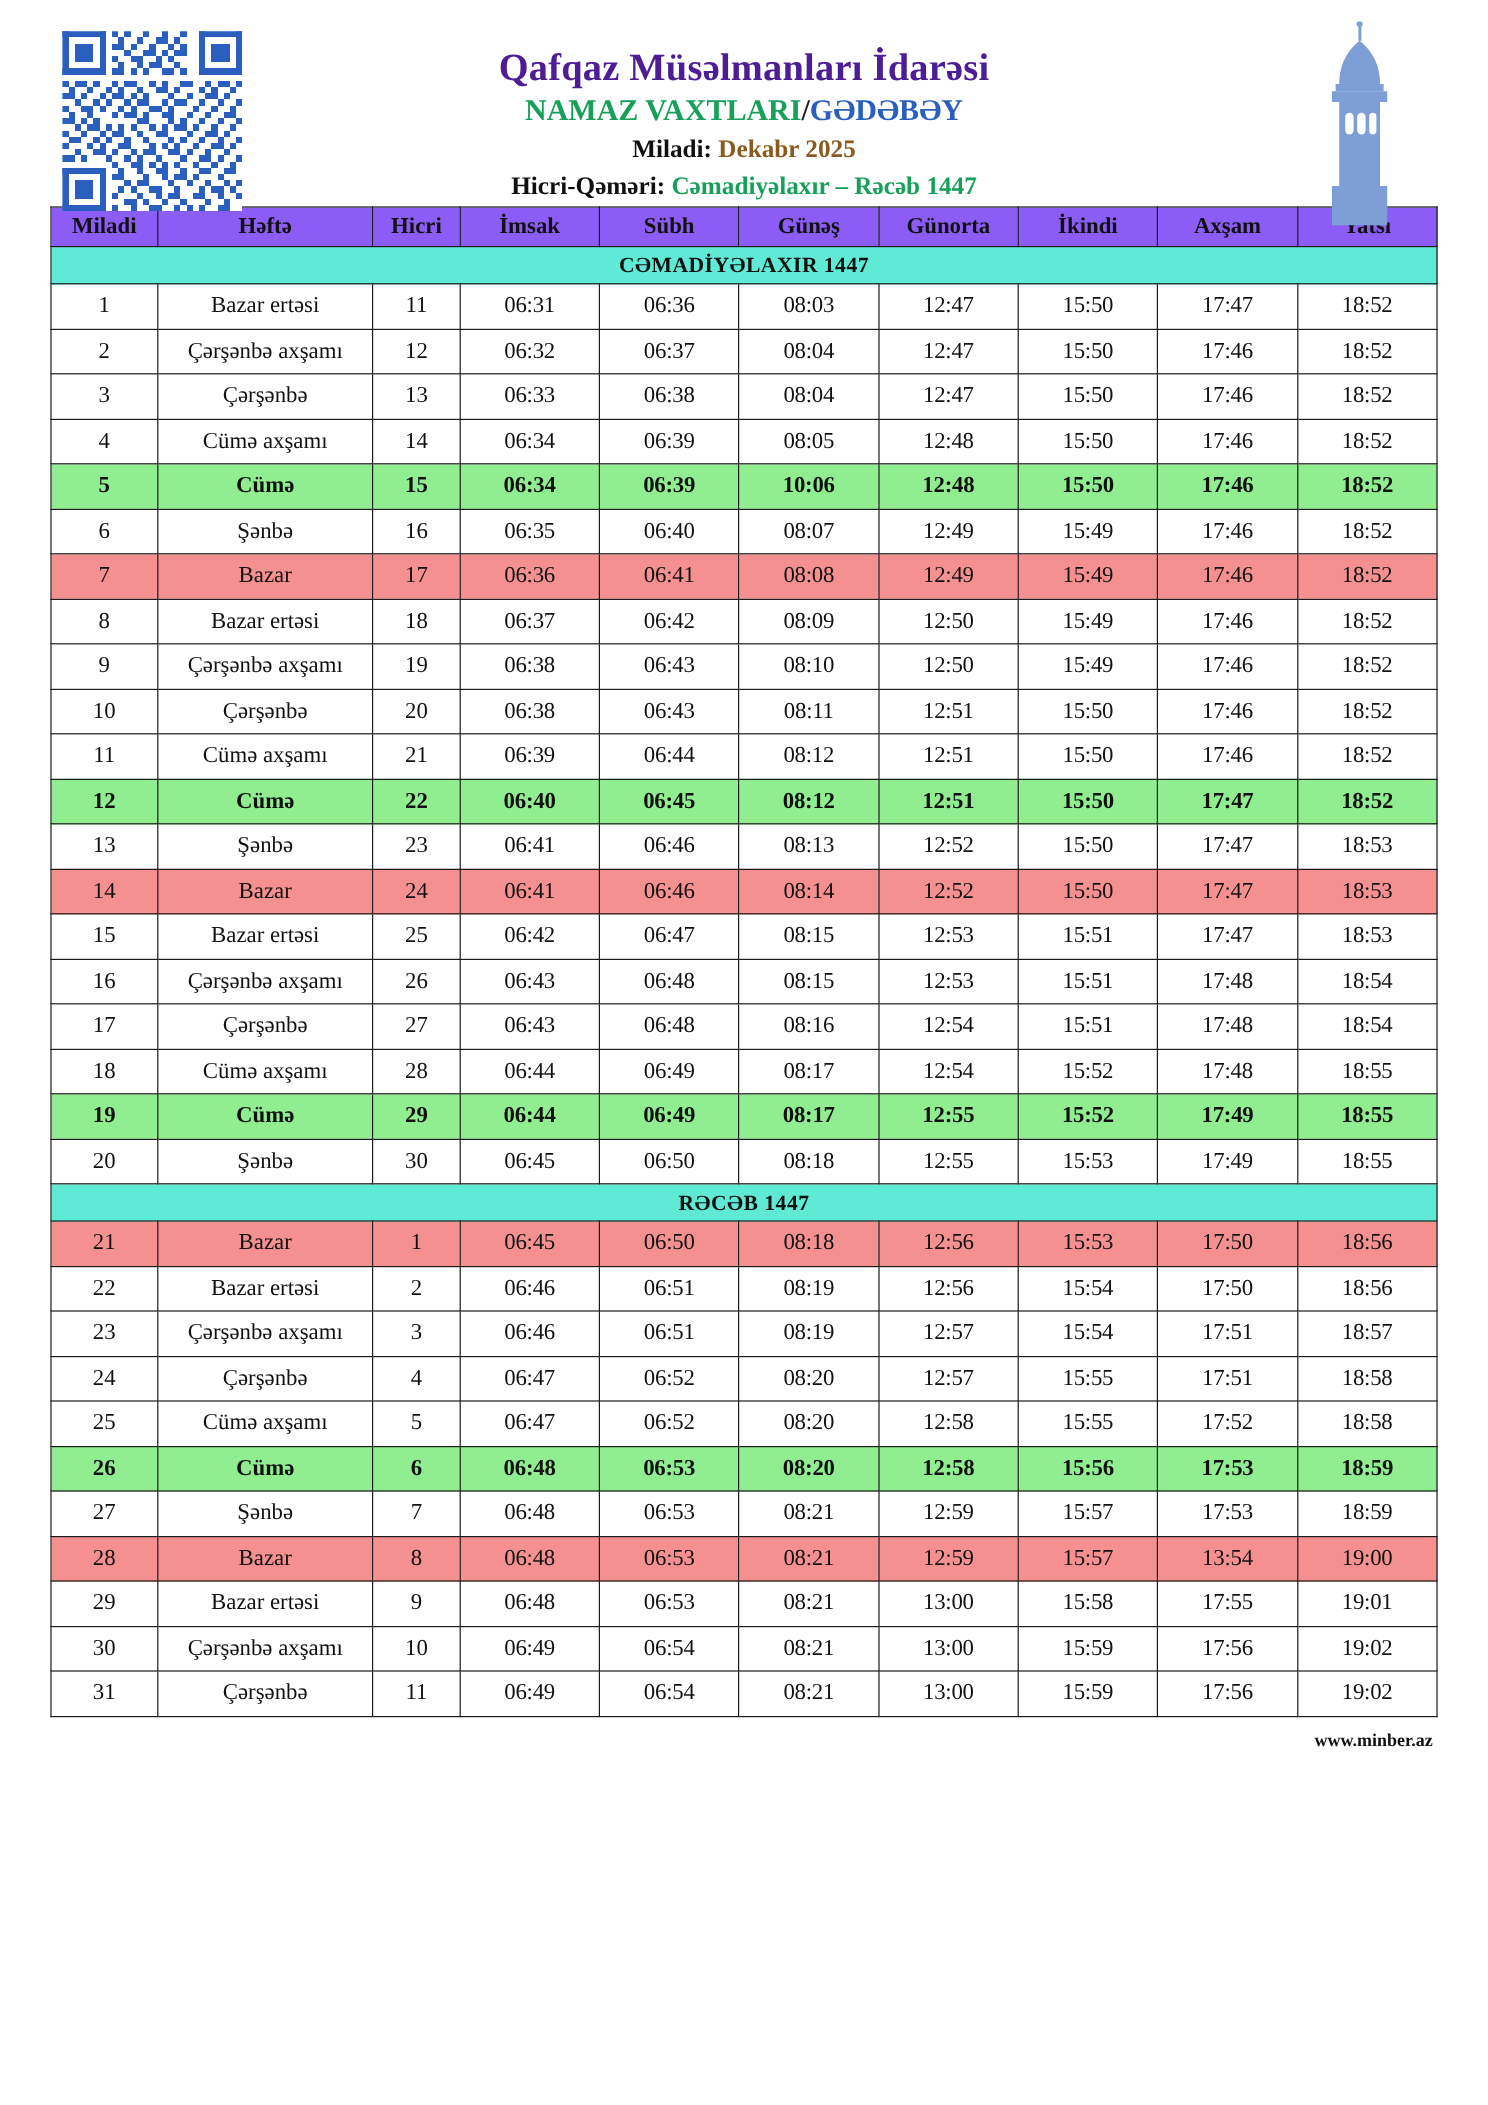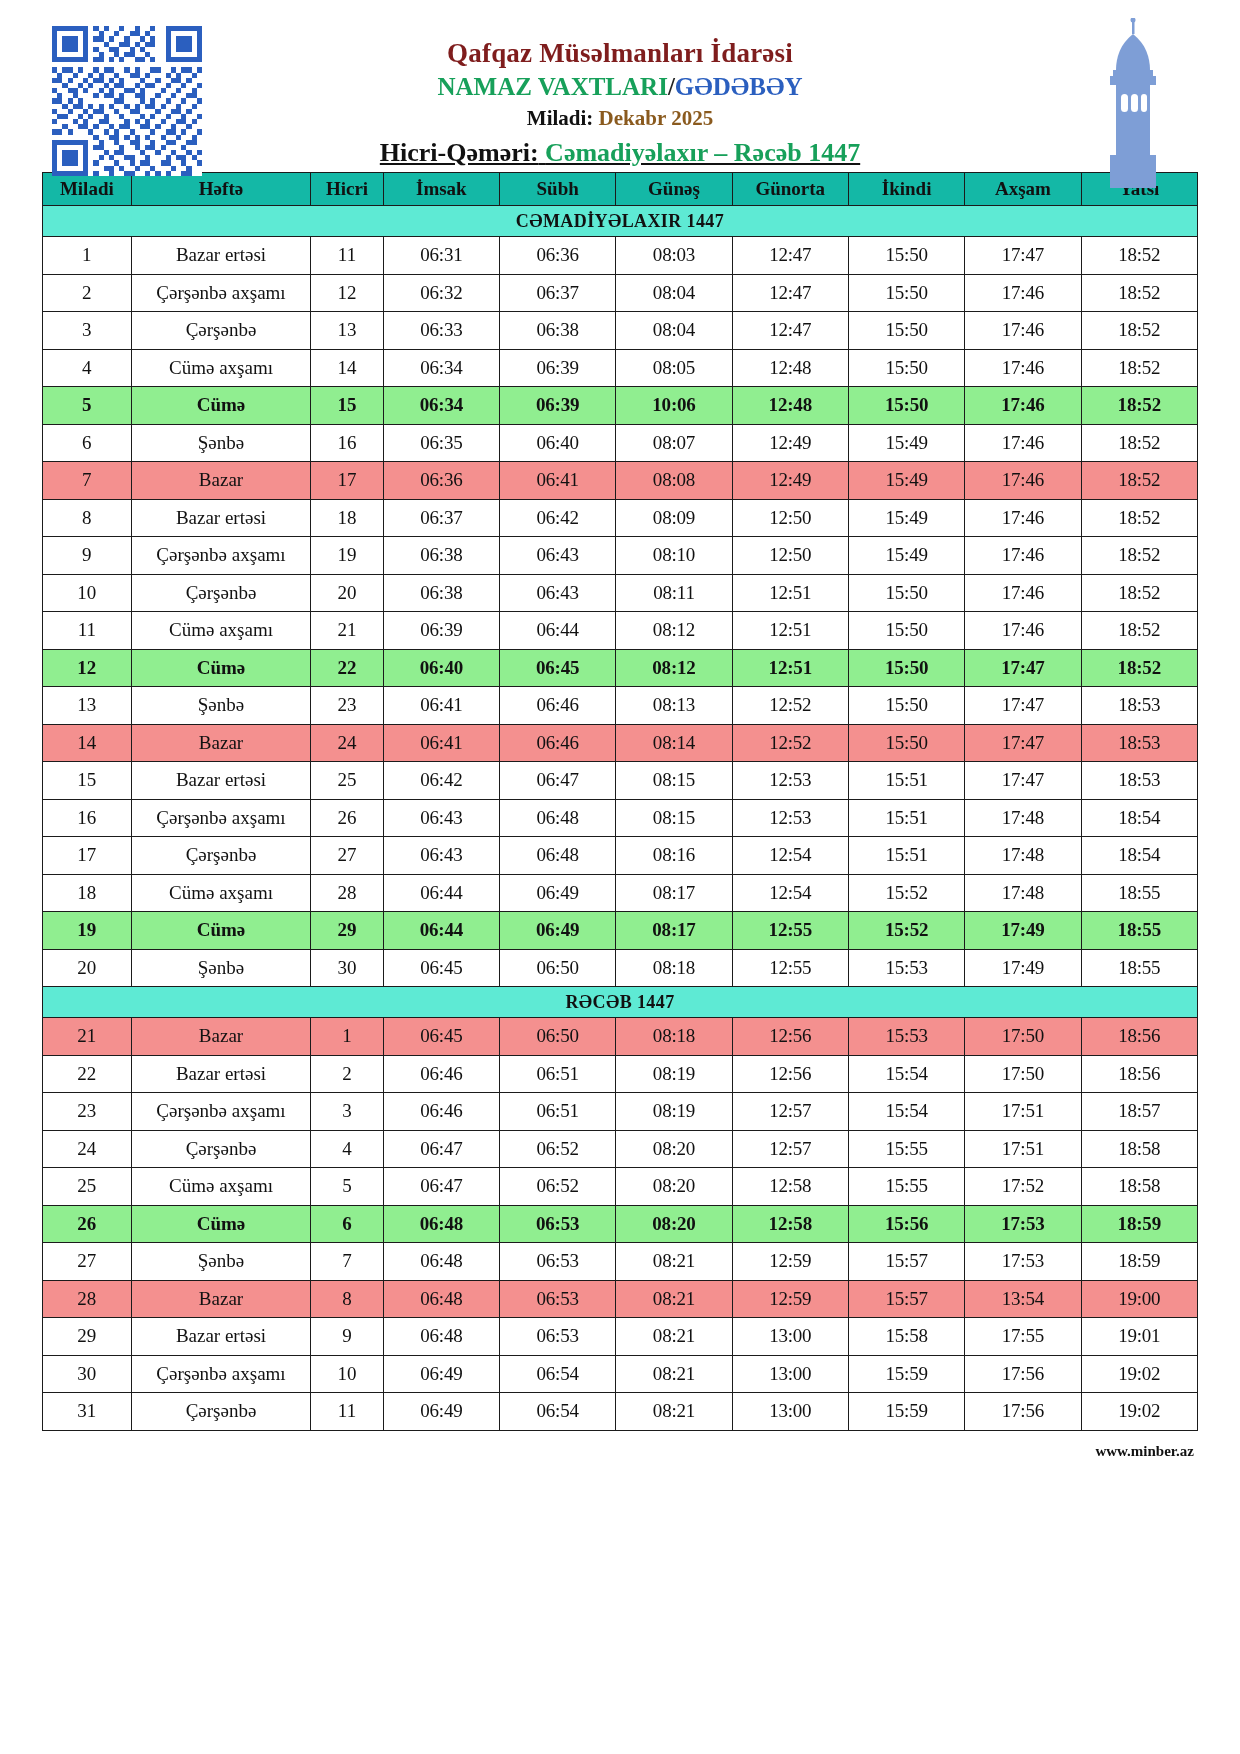--- a/index.html
+++ b/index.html
@@ -38,47 +38,46 @@
     right: 8px;
     top: 0px;
     width: 110px;
     height: 170px;
   }
   .titles {
     text-align: center;
     padding-top: 18px;
   }
   .t1 {
-    font-size: 27px;
+    font-size: 32px;
     font-weight: bold;
-    color: #7f1d1d;
+    color: #4c1d95;
     letter-spacing: .2px;
     line-height: 1.28;
   }
   .t2 {
     font-size: 25px;
     font-weight: bold;
     line-height: 1.3;
   }
   .t2 .g { color: #17a05a; margin-top: 34px; }
   .t2 .sep { color: #222; font-weight: bold; }
   .t2 .b { color: #2b5fbf; margin-top: 24px; }
   .t3 {
     font-size: 21px;
     font-weight: bold;
     color: #111;
     line-height: 1.5;
   }
   .t3 .brown { color: #8a5a1e; text-align: right; }
   .t4 {
-    font-size: 26px;
+    font-size: 21px;
     font-weight: bold;
     color: #111;
     line-height: 1.4;
-    text-decoration: underline;
   }
   .t4 .green { color: #17a05a; }
 
   
   table.cal {
     border-collapse: collapse;
     width: 100%;
     table-layout: fixed;
     margin-top: 6px;
   }
@@ -88,21 +87,21 @@
     font-size: 19px;
     color: #111;
     height: 36.5px;
     padding: 0;
     font-family: "Liberation Serif", serif;
   }
   table.cal thead th {
     font-weight: bold;
     font-size: 19px;
     height: 32px;
-    background: #14b8a6;
+    background: #8b5cf6;
   }
   col.c-mil { width: 7.6%; }
   col.c-hef { width: 15.4%; }
   col.c-hic { width: 6.2%; }
   col.c-t   { width: 9.97%; }
 
   td.num, td.hij { font-size: 19px; }
   td.day {
     font-family: "DejaVu Sans", sans-serif;
     font-size: 16.5px;

